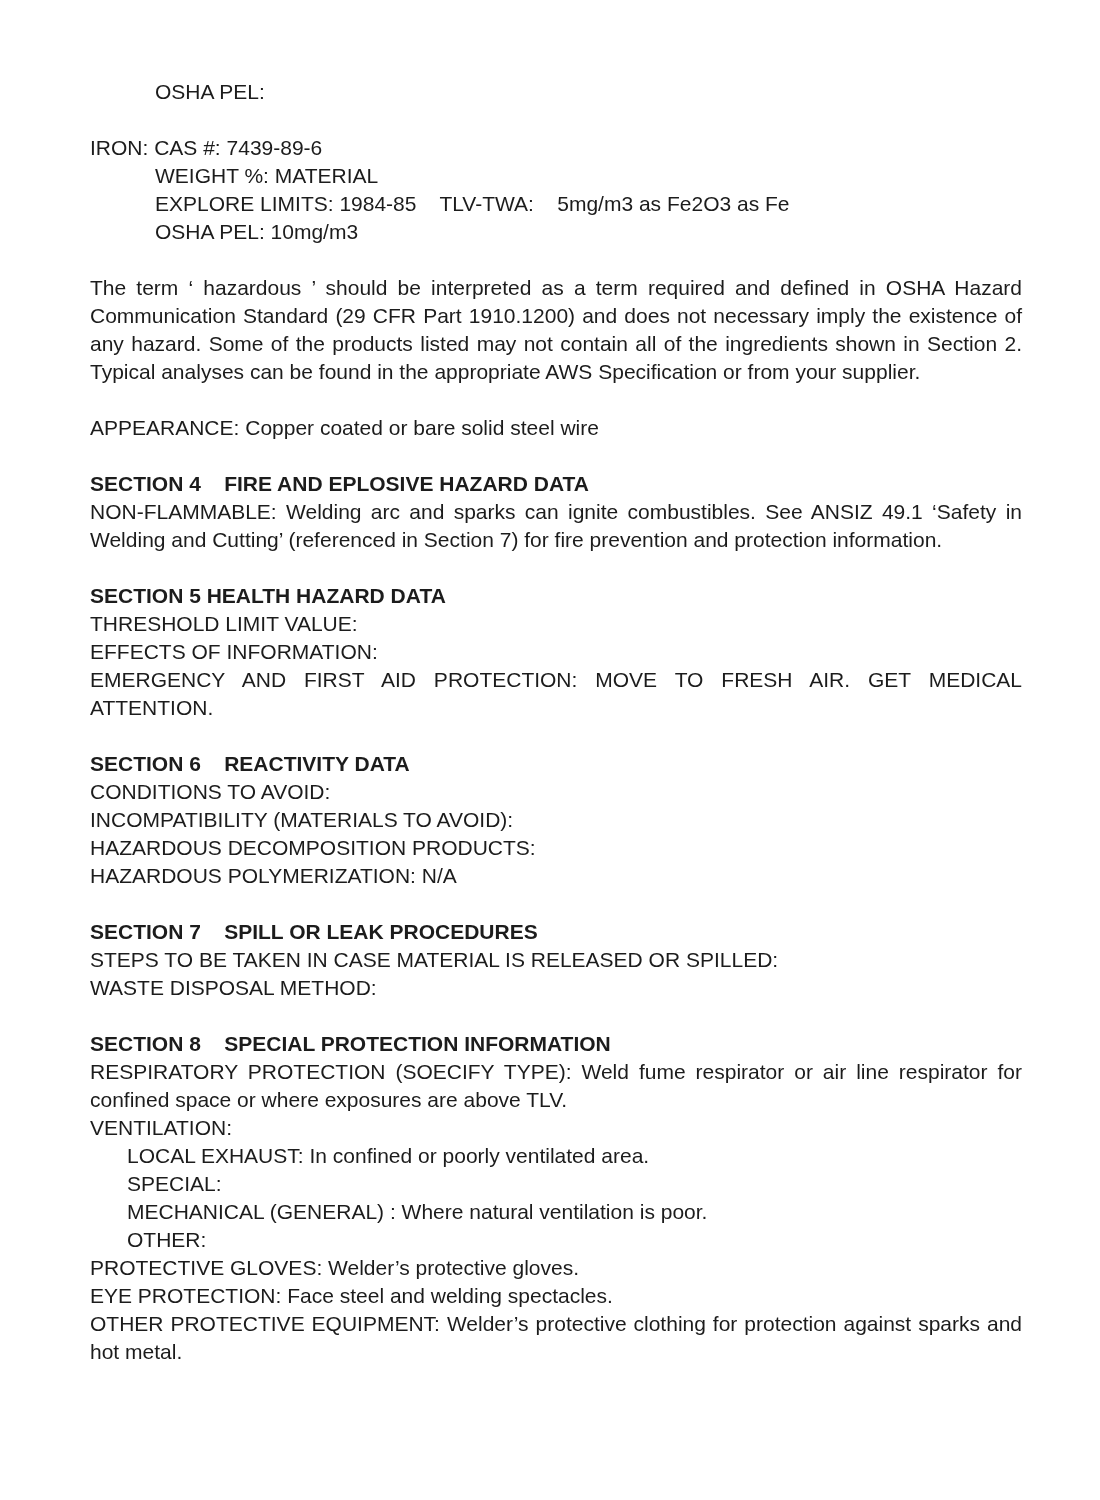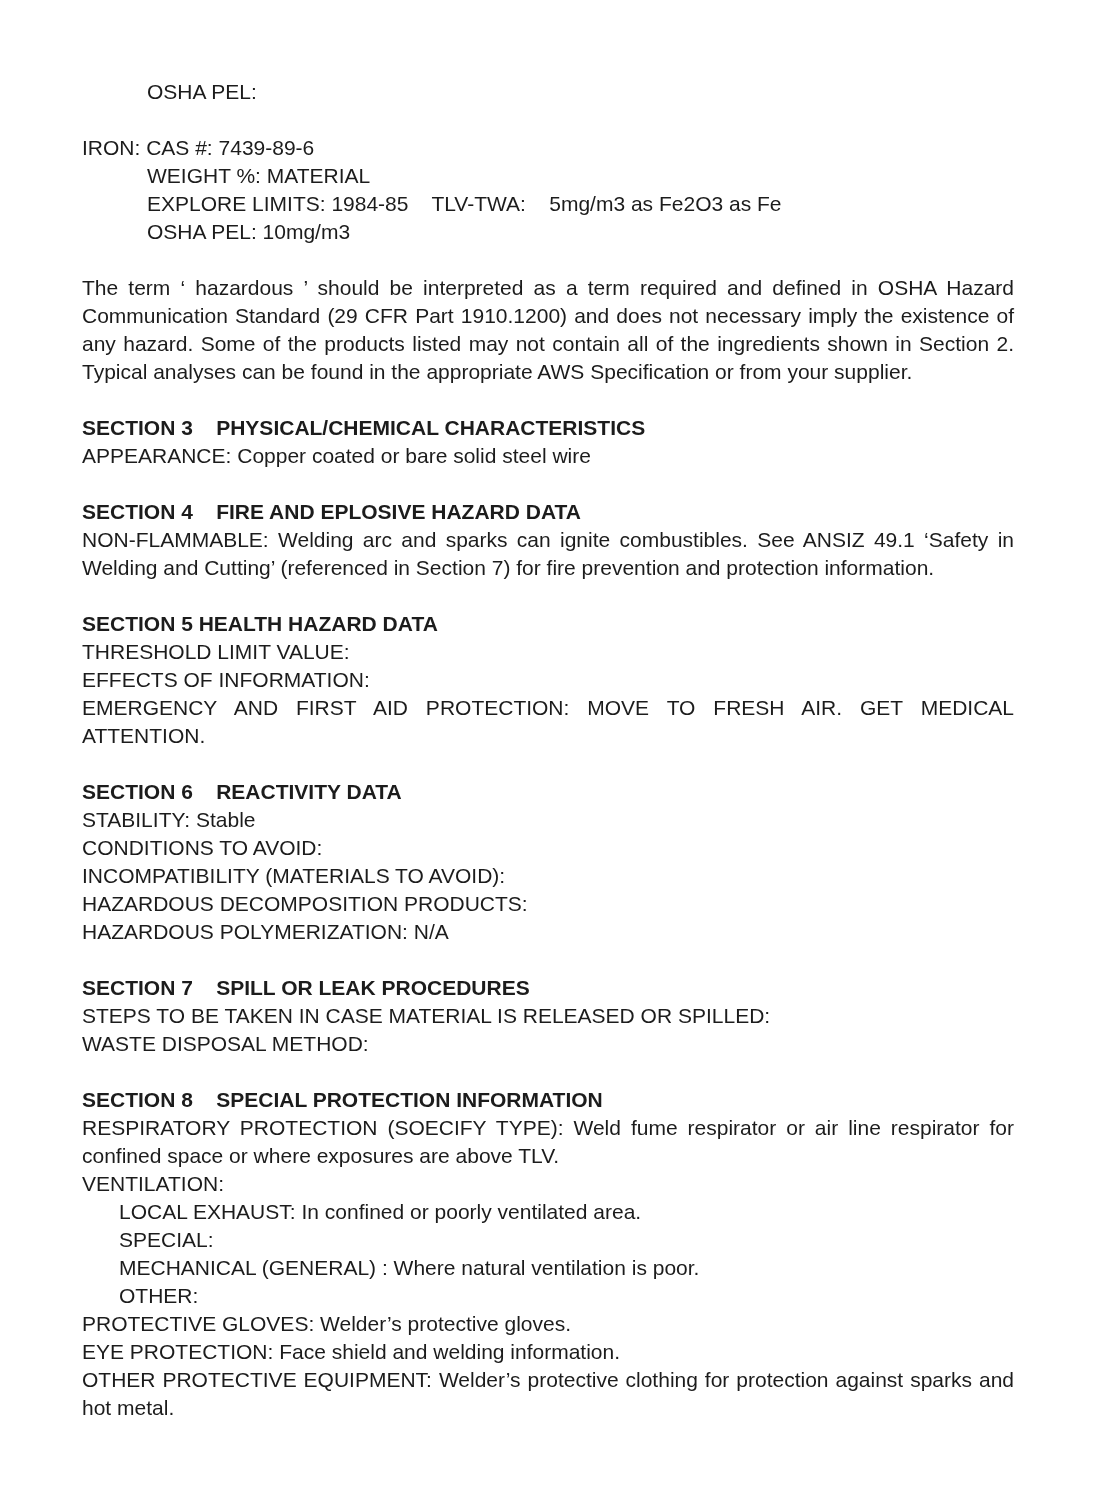--- a/index.html
+++ b/index.html
@@ -11,21 +11,21 @@
     position: relative;
     width: 1100px;
     height: 1500px;
     background: #ffffff;
     overflow: hidden;
     font-family: "Liberation Sans", "DejaVu Sans", sans-serif;
     color: #1c1c1c;
   }
   .doc {
     position: absolute;
-    left: 82px;
+    left: 90px;
     top: 78px;
     width: 932px;
   }
   .block {
     font-size: 21px;
     line-height: 28px;
     min-height: 28px;
     white-space: pre-wrap;
     letter-spacing: 0;
   }
@@ -46,46 +46,44 @@
   <div class="doc">
       <div class="block line indent-2">OSHA PEL:</div>
       <div class="block blank"></div>
       <div class="block line">IRON: CAS #: 7439-89-6</div>
       <div class="block line indent-2">WEIGHT %: MATERIAL</div>
       <div class="block line indent-2">EXPLORE LIMITS: 1984-85    TLV-TWA:    5mg/m3 as Fe2O3 as Fe</div>
       <div class="block line indent-2">OSHA PEL: 10mg/m3</div>
       <div class="block blank"></div>
       <div class="block para">The term ‘ hazardous ’ should be interpreted as a term required and defined in OSHA Hazard Communication Standard (29 CFR Part 1910.1200) and does not necessary imply the existence of any hazard. Some of the products listed may not contain all of the ingredients shown in Section 2. Typical analyses can be found in the appropriate AWS Specification or from your supplier.</div>
       <div class="block blank"></div>
-      <div class="block heading">SECTION 3    PHYSICAL/CHEMICAL CHARACTERISTICS</div>
       <div class="block line">APPEARANCE: Copper coated or bare solid steel wire</div>
       <div class="block blank"></div>
       <div class="block heading">SECTION 4    FIRE AND EPLOSIVE HAZARD DATA</div>
       <div class="block para">NON-FLAMMABLE: Welding arc and sparks can ignite combustibles. See ANSIZ 49.1 ‘Safety in Welding and Cutting’ (referenced in Section 7) for fire prevention and protection information.</div>
       <div class="block blank"></div>
       <div class="block heading">SECTION 5 HEALTH HAZARD DATA</div>
       <div class="block line">THRESHOLD LIMIT VALUE:</div>
       <div class="block line">EFFECTS OF INFORMATION:</div>
       <div class="block para">EMERGENCY AND FIRST AID PROTECTION: MOVE TO FRESH AIR. GET MEDICAL ATTENTION.</div>
       <div class="block blank"></div>
       <div class="block heading">SECTION 6    REACTIVITY DATA</div>
-      <div class="block line">STABILITY: Stable</div>
       <div class="block line">CONDITIONS TO AVOID:</div>
       <div class="block line">INCOMPATIBILITY (MATERIALS TO AVOID):</div>
       <div class="block line">HAZARDOUS DECOMPOSITION PRODUCTS:</div>
       <div class="block line">HAZARDOUS POLYMERIZATION: N/A</div>
       <div class="block blank"></div>
       <div class="block heading">SECTION 7    SPILL OR LEAK PROCEDURES</div>
       <div class="block line">STEPS TO BE TAKEN IN CASE MATERIAL IS RELEASED OR SPILLED:</div>
       <div class="block line">WASTE DISPOSAL METHOD:</div>
       <div class="block blank"></div>
       <div class="block heading">SECTION 8    SPECIAL PROTECTION INFORMATION</div>
       <div class="block para">RESPIRATORY PROTECTION (SOECIFY TYPE): Weld fume respirator or air line respirator for confined space or where exposures are above TLV.</div>
       <div class="block line">VENTILATION:</div>
       <div class="block line indent-1">LOCAL EXHAUST: In confined or poorly ventilated area.</div>
       <div class="block line indent-1">SPECIAL:</div>
       <div class="block line indent-1">MECHANICAL (GENERAL) : Where natural ventilation is poor.</div>
       <div class="block line indent-1">OTHER:</div>
       <div class="block line">PROTECTIVE GLOVES: Welder’s protective gloves.</div>
-      <div class="block line">EYE PROTECTION: Face shield and welding information.</div>
+      <div class="block line">EYE PROTECTION: Face steel and welding spectacles.</div>
       <div class="block para">OTHER PROTECTIVE EQUIPMENT: Welder’s protective clothing for protection against sparks and hot metal.</div>
     </div>
 </div>
 
 </body></html>

